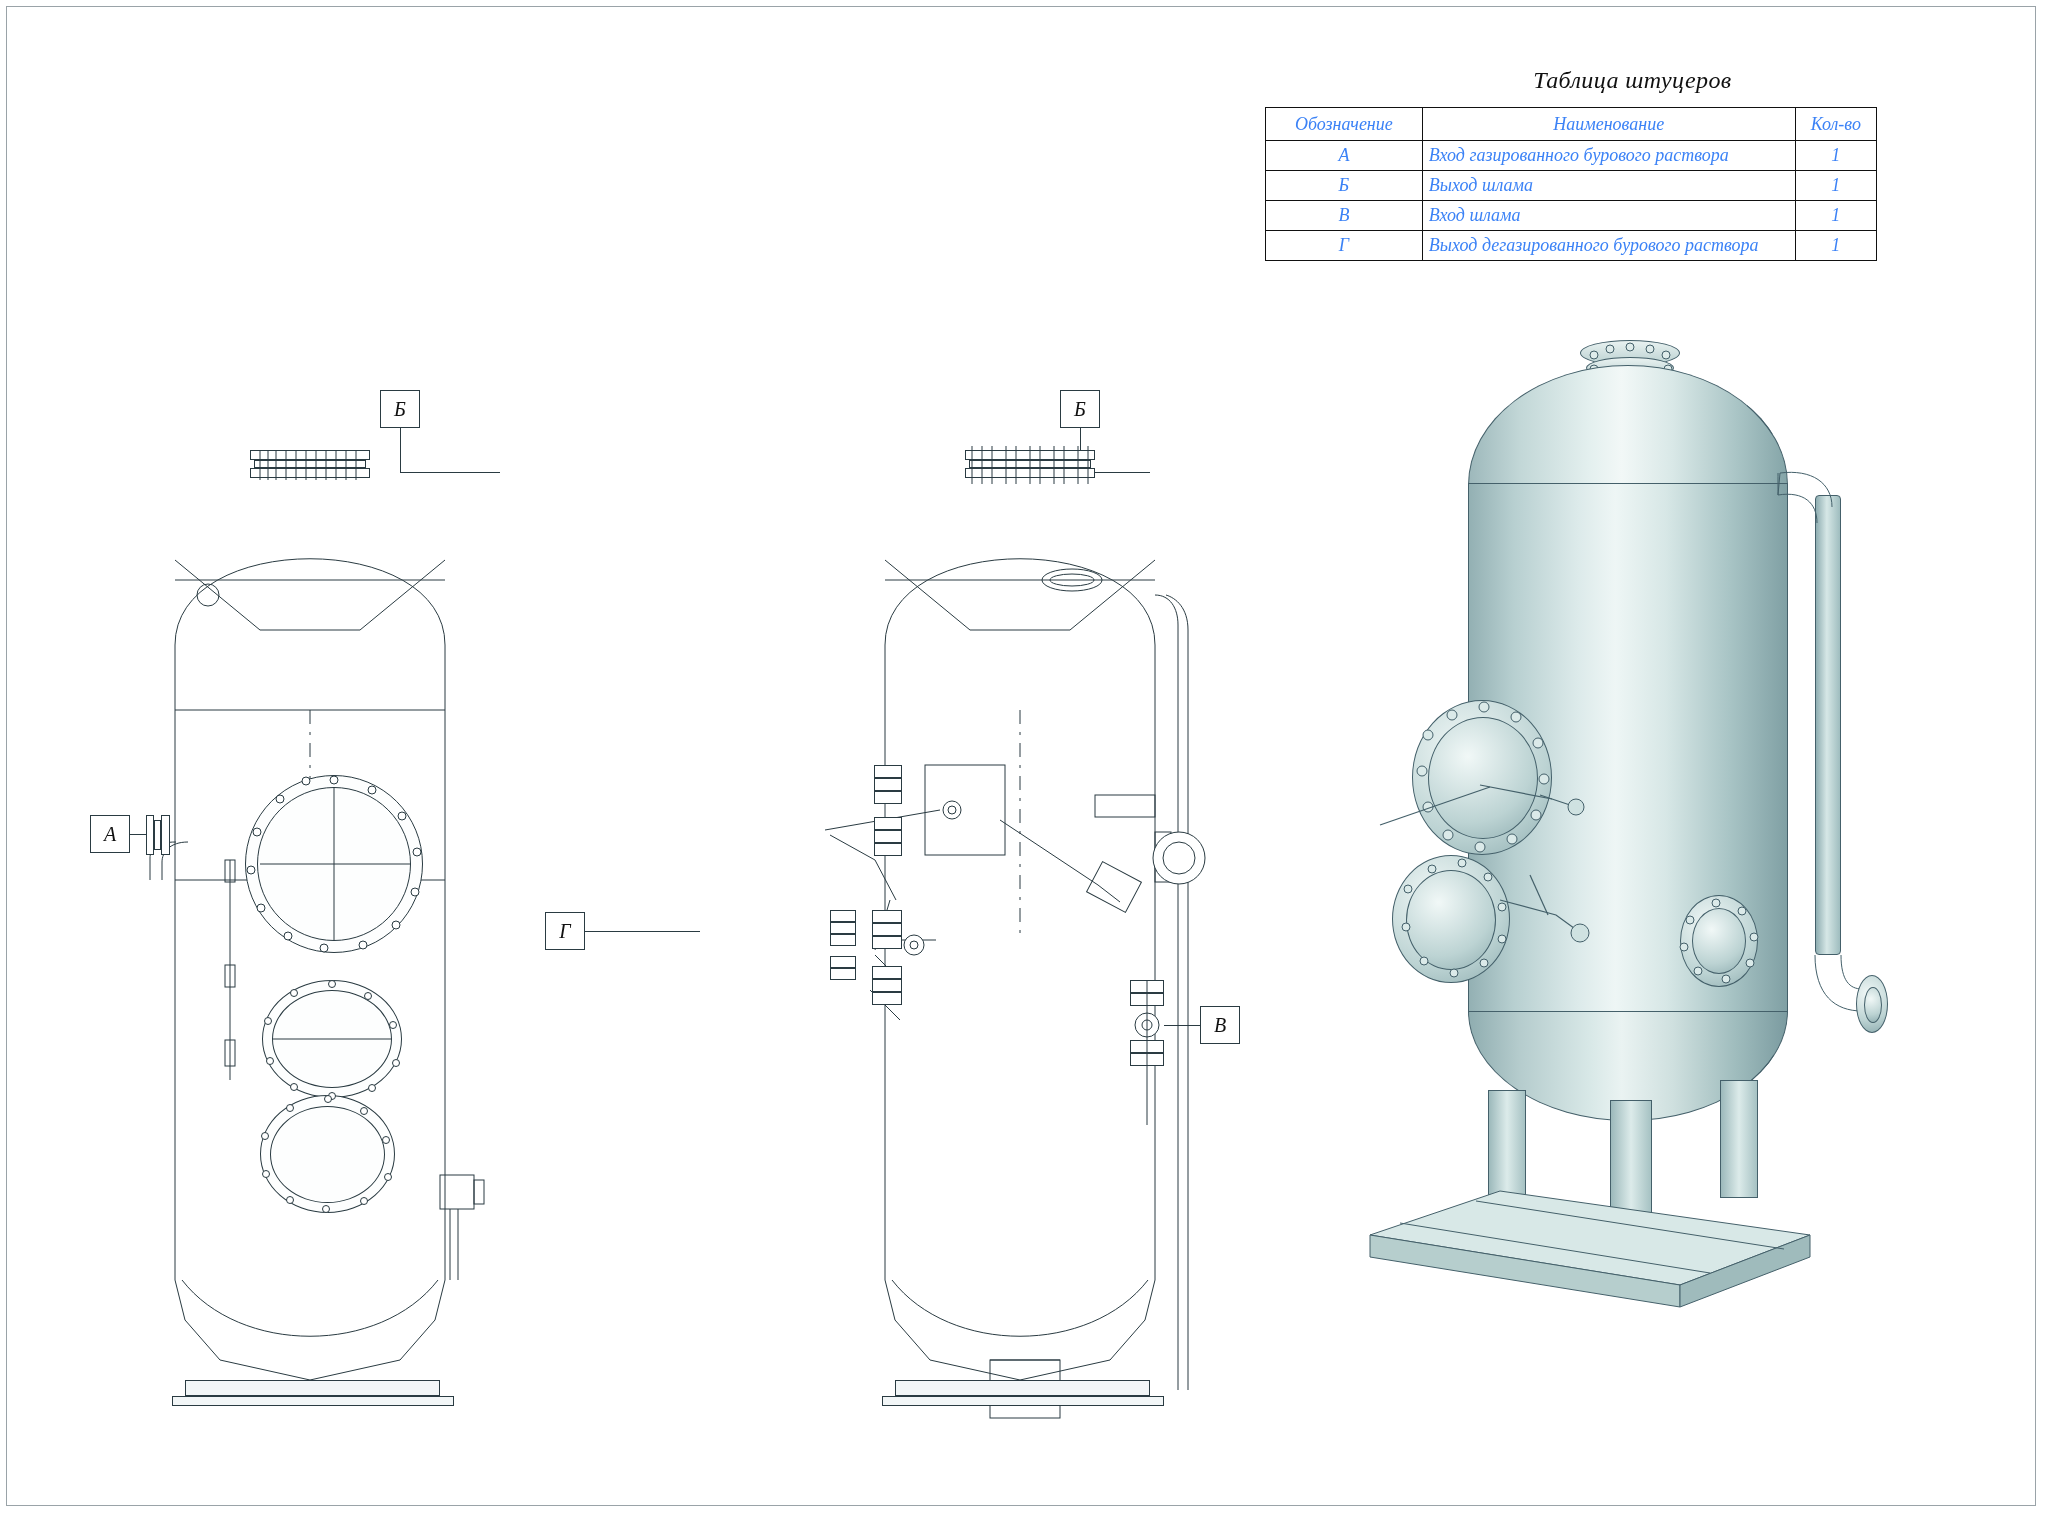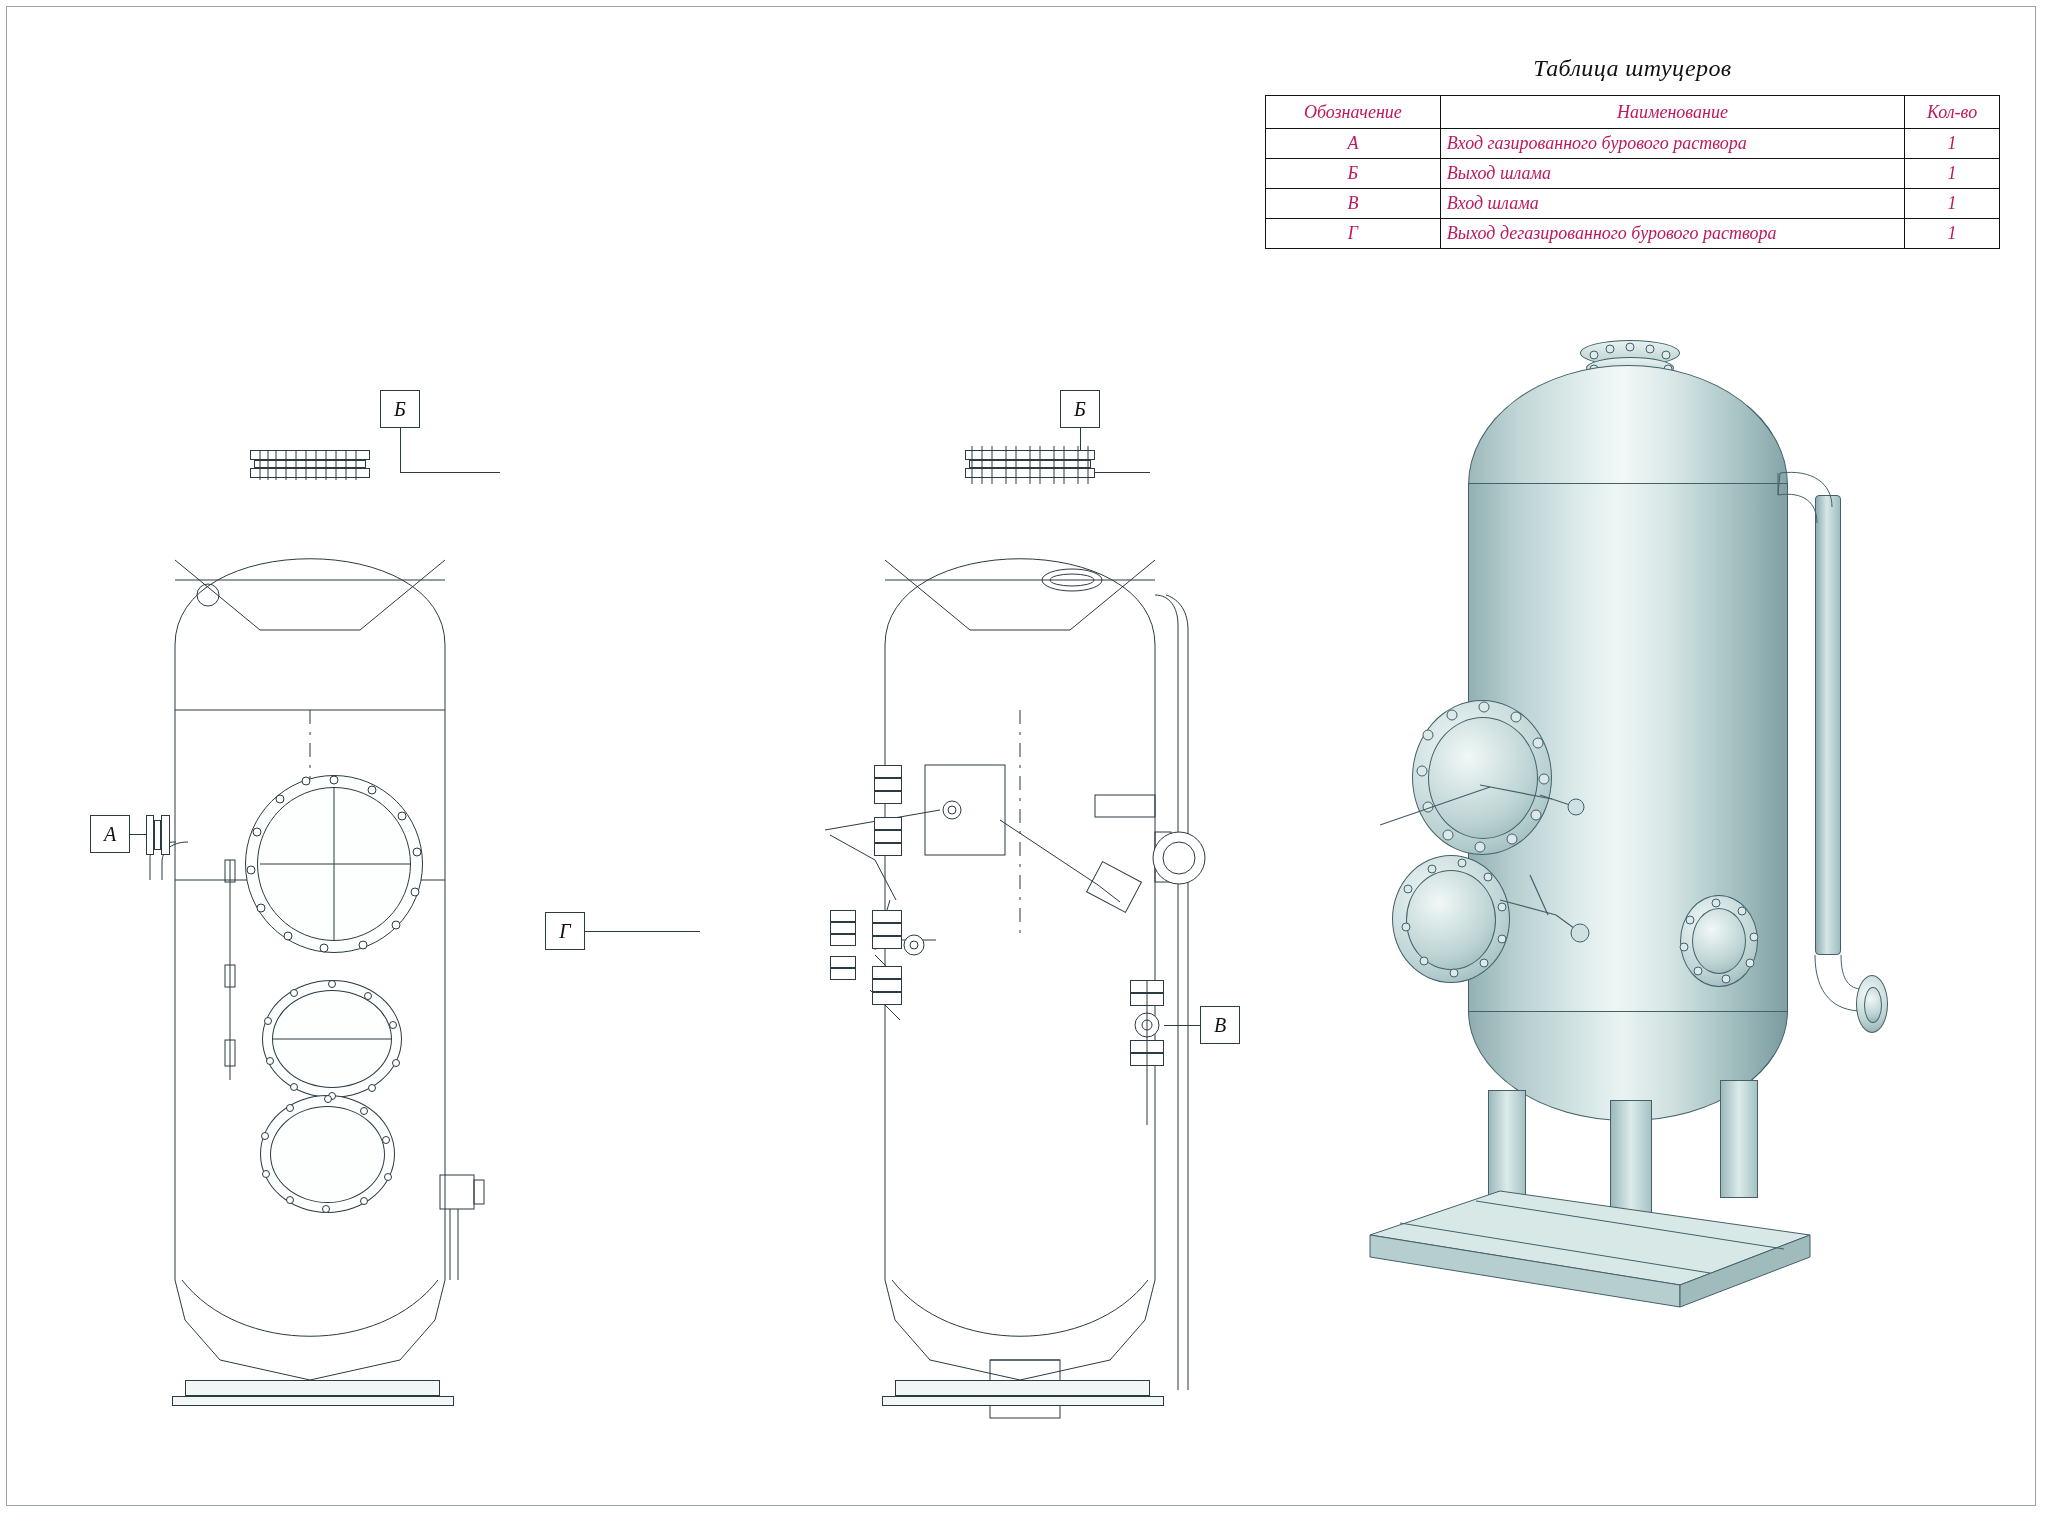--- a/index.html
+++ b/index.html
@@ -27,39 +27,39 @@
     width: 2030px;
     height: 1500px;
     border: 1px solid #9aa3a8;
     box-sizing: border-box;
   }
 
   
   #table-wrap {
     position: absolute;
     left: 1265px;
-    top: 55px;
+    top: 67px;
     width: 735px;
   }
   #table-title {
     text-align: center;
     font-family: "Liberation Serif", serif;
     font-style: italic;
     font-size: 24px;
     color: #111;
     margin-bottom: 13px;
     letter-spacing: .4px;
   }
   table.nozzles {
     border-collapse: collapse;
-    width: 735px;
+    width: 612px;
     font-family: "Liberation Serif", serif;
     font-style: italic;
     font-size: 18px;
-    color: #be185d;
+    color: #3b82f6;
   }
   table.nozzles th, table.nozzles td {
     border: 1px solid #111;
     padding: 4px 6px;
     font-weight: normal;
   }
   table.nozzles thead th { text-align: center; height: 24px; }
   col.c-desig { width: 175px; }
   col.c-name  { width: 465px; }
   col.c-qty   { width: 95px; }

